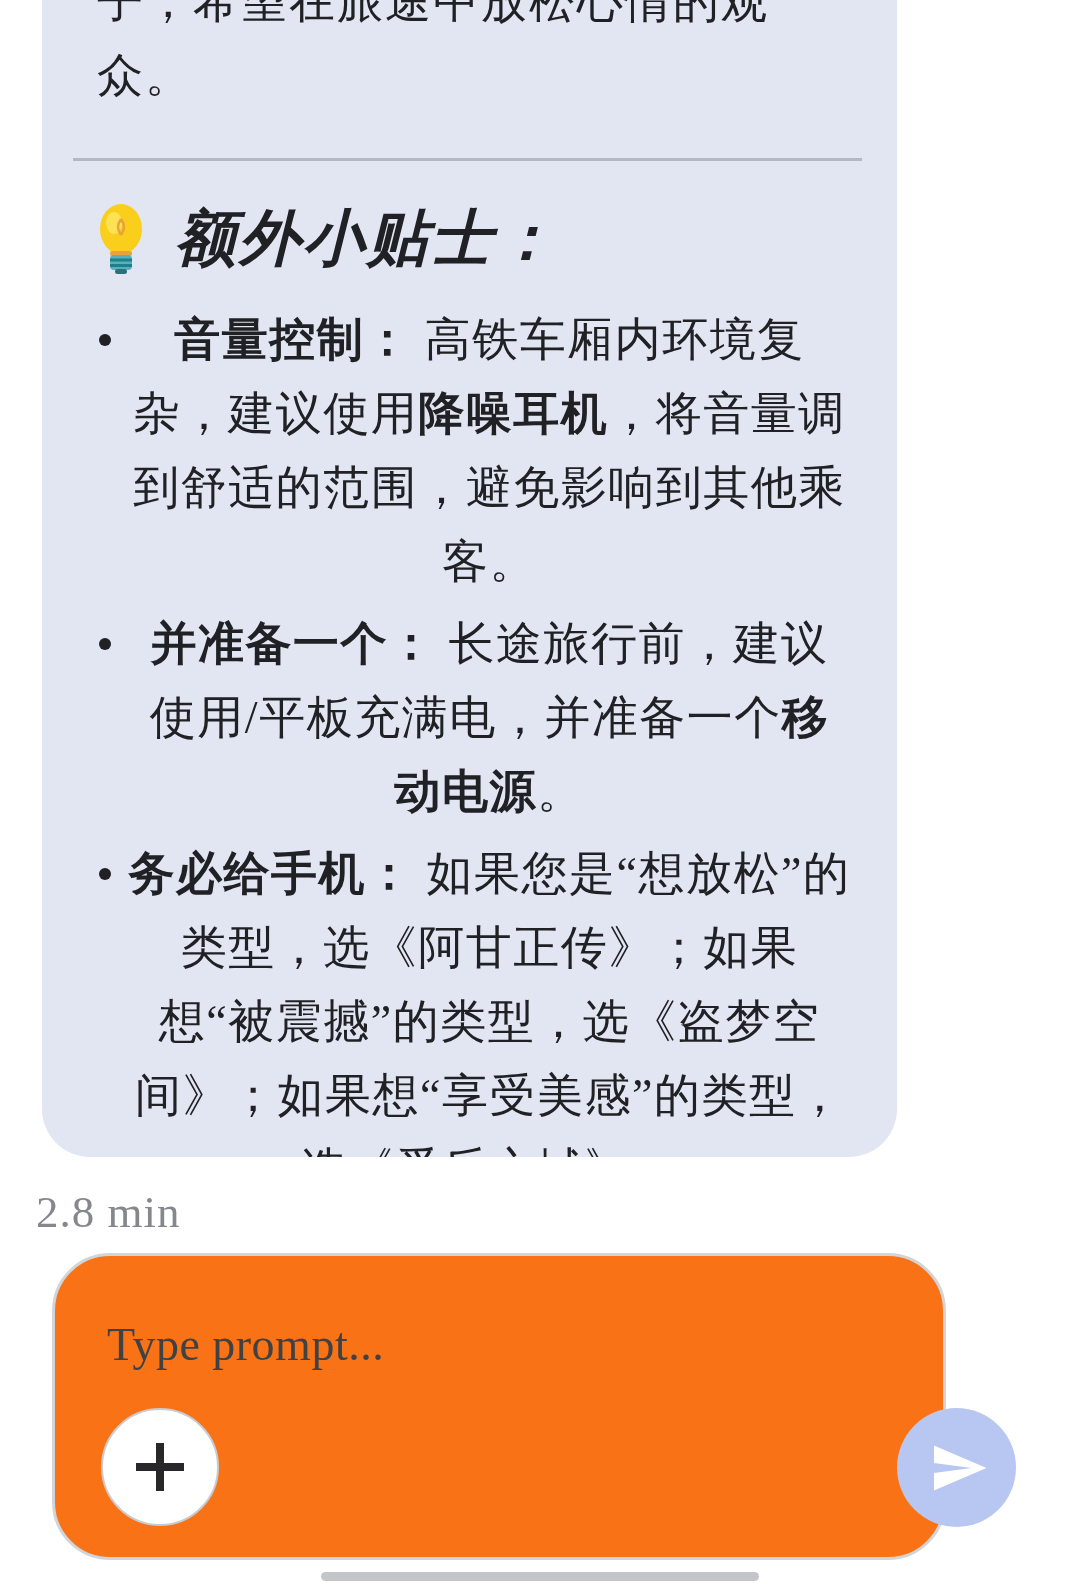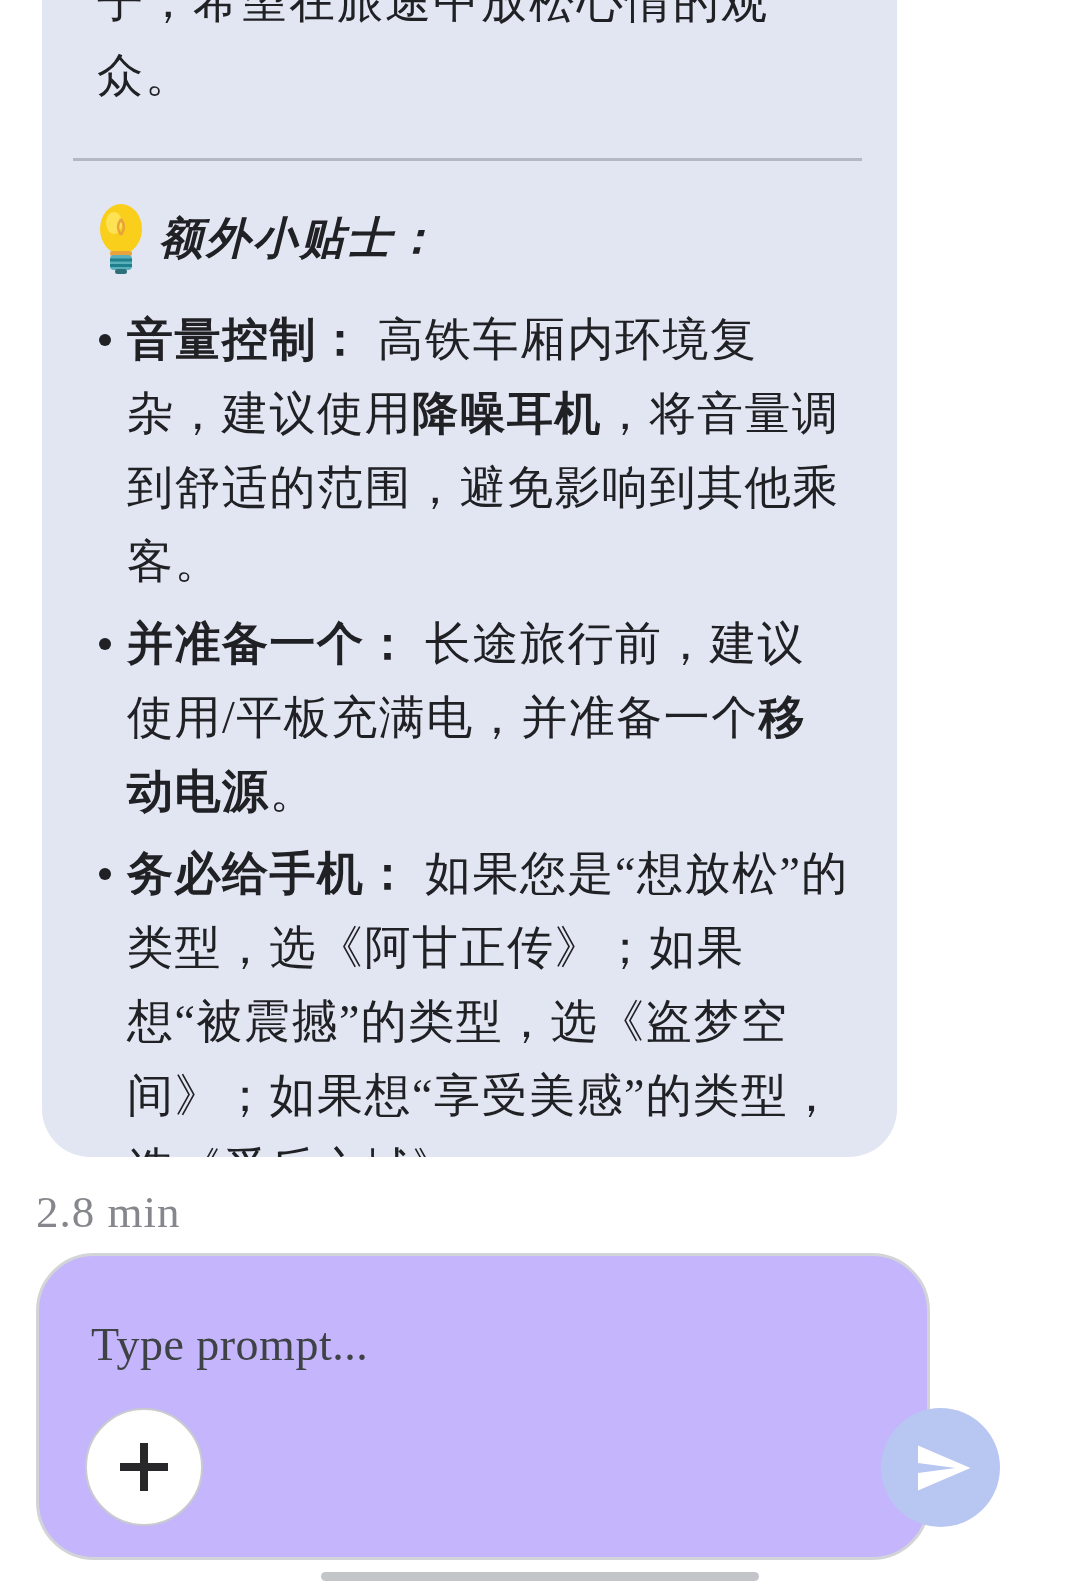--- a/index.html
+++ b/index.html
@@ -35,33 +35,34 @@
   }
   .divider {
     border: none;
     height: 3px;
     background: var(--divider, #b5b8c3);
     margin: 45px -10px 0 -24px;
   }
   .tips-heading {
     display: flex;
     align-items: center;
-    gap: 14px;
+    gap: 30px;
     margin: 38px 0 0 0;
-    font-size: 44px;
+    font-size: 61px;
     line-height: 80px;
     font-style: italic;
     font-weight: 800;
     letter-spacing: 3px;
   }
   .bulb { width: 48px; height: 72px; flex: none; }
   .tips-list {
     list-style: none;
     margin: 24px 0 0 0;
     padding: 0;
+    text-align: center;
   }
   .tips-list li { display: flex; margin: 0 0 8px 0; }
   .tips-list li:last-child { margin-bottom: 0; }
   .dot {
     flex: none;
     width: 12px;
     height: 12px;
     border-radius: 50%;
     background: var(--text, #202124);
     margin: 31px 16px 0 2px;
@@ -81,26 +82,26 @@
     left: 36px;
     top: 1186px;
     font-size: 45px;
     color: var(--timestamp, #85878c);
     letter-spacing: 1px;
   }
 
   
   .composer {
     position: absolute;
-    left: 36px;
+    left: 52px;
     top: 1253px;
     width: 894px;
     height: 307px;
     box-sizing: border-box;
-    background: #c4b5fd;
+    background: #f97316;
     border: 3px solid var(--composer-border, #d2d4d8);
     border-radius: 58px;
   }
   .placeholder {
     position: absolute;
     left: 52px;
     top: 62px;
     font-size: 46px;
     color: #3f4245;
     letter-spacing: 0.5px;

